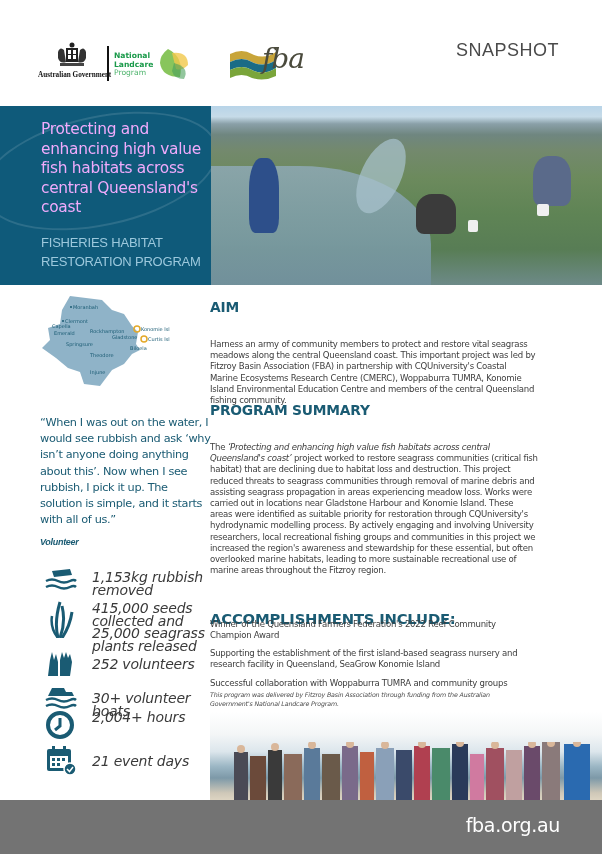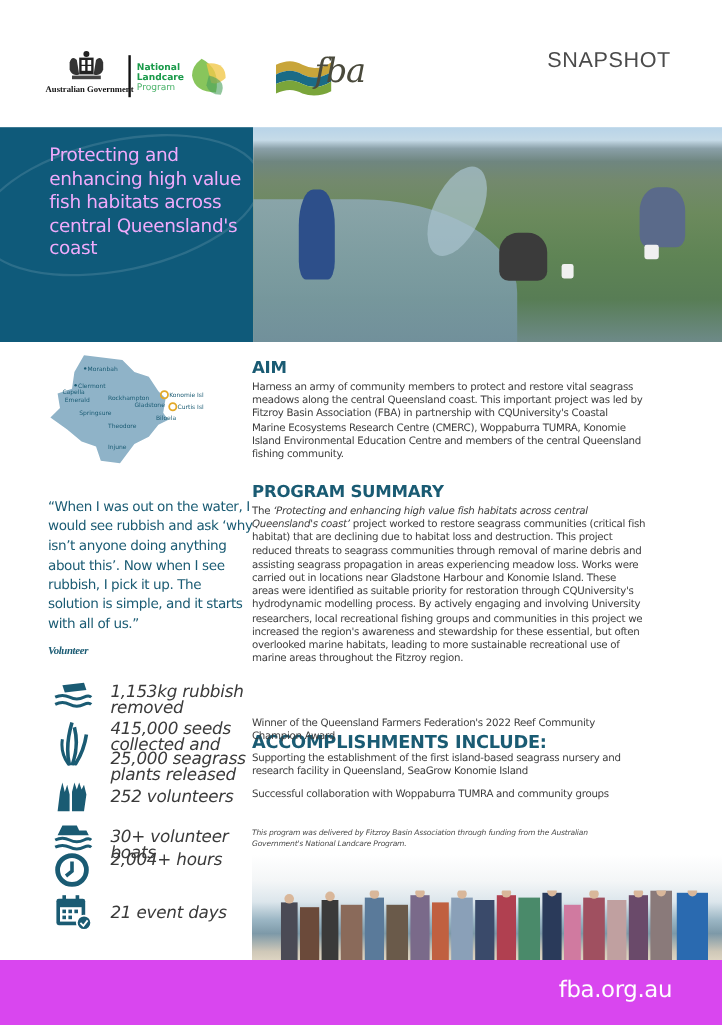--- a/index.html
+++ b/index.html
@@ -26,43 +26,43 @@
   .hero-sub { position: absolute; left: 41px; top: 127px; width: 170px; font-family: "Liberation Sans", sans-serif; font-size: 13px; line-height: 19px; color: #9cc8dc; letter-spacing: -0.2px; }
   .hero-photo { position: absolute; left: 211px; top: 106px; width: 391px; height: 179px; overflow: hidden;
     background: linear-gradient(180deg, #b8d4e8 0%, #c6dbe8 6%, #8aa0a8 10%, #6f8680 16%, #73896d 25%, #6c8a5d 40%, #5f8455 60%, #587d55 80%, #6d8a88 100%); }
   .hero-photo .water { position: absolute; left: 0; top: 60px; width: 220px; height: 130px; background: linear-gradient(180deg, #8ea9b5 0%, #7d9daa 60%, #6f8e9b 100%); border-radius: 0 60% 0 0; opacity: 0.85; }
   .hero-photo .channel { position: absolute; left: 150px; top: 30px; width: 40px; height: 80px; background: #a9c3cf; border-radius: 50%; transform: rotate(25deg); opacity: 0.7; }
   .person { position: absolute; border-radius: 40% 40% 20% 20%; }
 
   
   .map { position: absolute; left: 40px; top: 292px; width: 130px; height: 96px; }
   .quote { position: absolute; left: 40px; top: 415px; width: 172px; font-family: "DejaVu Sans", sans-serif; font-size: 11.3px; line-height: 16.2px; color: #1a5b73; letter-spacing: -0.35px; }
-  .quote-attr { position: absolute; left: 40px; top: 537px; font-family: Liberation Serif, serif; font-style: italic; font-weight: bold; font-size: 9px; color: #1a5b73; letter-spacing: -0.3px; }
+  .quote-attr { position: absolute; left: 40px; top: 537px; font-family: Liberation Sans, sans-serif; font-style: italic; font-weight: bold; font-size: 9px; color: #1a5b73; letter-spacing: -0.3px; }
 
   .stat { position: absolute; left: 44px; width: 170px; }
   .stat-icon { position: absolute; left: 0; width: 34px; height: 30px; }
   .stat-text { position: absolute; left: 48px; font-family: "DejaVu Sans", sans-serif; font-size: 14px; line-height: 12.6px; color: #3a3a3a; letter-spacing: -0.2px; width: 130px; font-style: italic; }
   .h2 { font-family: "DejaVu Sans", sans-serif; font-weight: bold; font-size: 13.8px; color: #1a5b73; letter-spacing: -0.2px; line-height: 16px; }
-  .p { font-family: "DejaVu Sans", sans-serif; font-size: 8.55px; line-height: 11.2px; color: #3d3d3d; letter-spacing: -0.25px; }
+  .p { font-family: "DejaVu Sans", sans-serif; font-size: 8.55px; line-height: 11.2px; color: #3d3d3d; letter-spacing: -0.25px; margin-top: 21px; }
   .p i { font-style: italic; }
   .aim-h { position: absolute; left: 210px; top: 299px; }
   .aim-p { position: absolute; left: 210px; top: 318px; width: 326px; }
   .sum-h { position: absolute; left: 210px; top: 402px; }
   .sum-p { position: absolute; left: 210px; top: 421px; width: 328px; }
   .acc-h { position: absolute; left: 210px; top: 576px; font-size: 14.8px; margin-top: 35px; }
   .acc-item { position: absolute; left: 210px; width: 320px; }
   .funding { position: absolute; left: 210px; top: 691px; width: 300px; font-family: "DejaVu Sans", sans-serif; font-style: italic; font-size: 6.3px; line-height: 8.6px; color: #4a4a4a; letter-spacing: -0.15px; }
 
   
   .group-photo { position: absolute; left: 210px; top: 712px; width: 392px; height: 88px; overflow: hidden;
     background: linear-gradient(180deg, #ffffff 0%, #f4f6f7 25%, #dce6ec 45%, #9bb6c4 62%, #7d99a8 75%, #cfc8b8 92%, #ddd4c2 100%); }
   .crowd { position: absolute; left: 24px; top: 30px; width: 370px; height: 58px; }
 
   
-  .footer { position: absolute; left: 0; top: 800px; width: 602px; height: 54px; background: #d946ef; }
+  .footer { position: absolute; left: 0; top: 800px; width: 602px; height: 54px; background: #737373; }
   .footer-url { position: absolute; right: 42px; top: 14px; font-family: "DejaVu Sans", sans-serif; font-size: 19px; color: #ffffff; letter-spacing: -0.3px; }
 </style>
 </head>
 <body>
 
 <div class="header">
   <div class="gov-logo">
     <svg class="gov-crest" viewBox="0 0 36 28">
       <rect x="12" y="6" width="12" height="14" fill="#222"></rect>
       <circle cx="18" cy="3" r="2.5" fill="#222"></circle>
@@ -92,20 +92,21 @@
     <path d="M2 16 Q14 10 24 16 Q36 22 48 14 L48 22 Q36 30 24 24 Q14 18 2 24Z" fill="#1a6b86"></path>
     <path d="M2 24 Q14 18 24 24 Q36 30 48 22 L48 30 Q36 36 24 32 Q14 26 2 32Z" fill="#7aa53a"></path>
   </svg>
   <div class="fba-word">fba</div>
   <div class="snapshot">SNAPSHOT</div>
 </div>
 
 <div class="hero-left">
   <div class="hero-swoosh"></div>
   <div class="hero-title">Protecting and enhancing high value fish habitats across central Queensland's coast</div>
+  <div class="hero-sub">FISHERIES HABITAT RESTORATION PROGRAM</div>
 </div>
 <div class="hero-photo">
   <div class="water"></div>
   <div class="channel"></div>
   <div class="person" style="left:38px;top:52px;width:30px;height:75px;background:#2d4f8a;"></div>
   <div class="person" style="left:205px;top:88px;width:40px;height:40px;background:#3b3b3b;"></div>
   <div class="person" style="left:322px;top:50px;width:38px;height:50px;background:#5a6a8a;"></div>
   <div class="person" style="left:326px;top:98px;width:12px;height:12px;background:#f0f0f0;border-radius:2px;"></div>
   <div class="person" style="left:257px;top:114px;width:10px;height:12px;background:#f0f0f0;border-radius:2px;"></div>
 </div>

